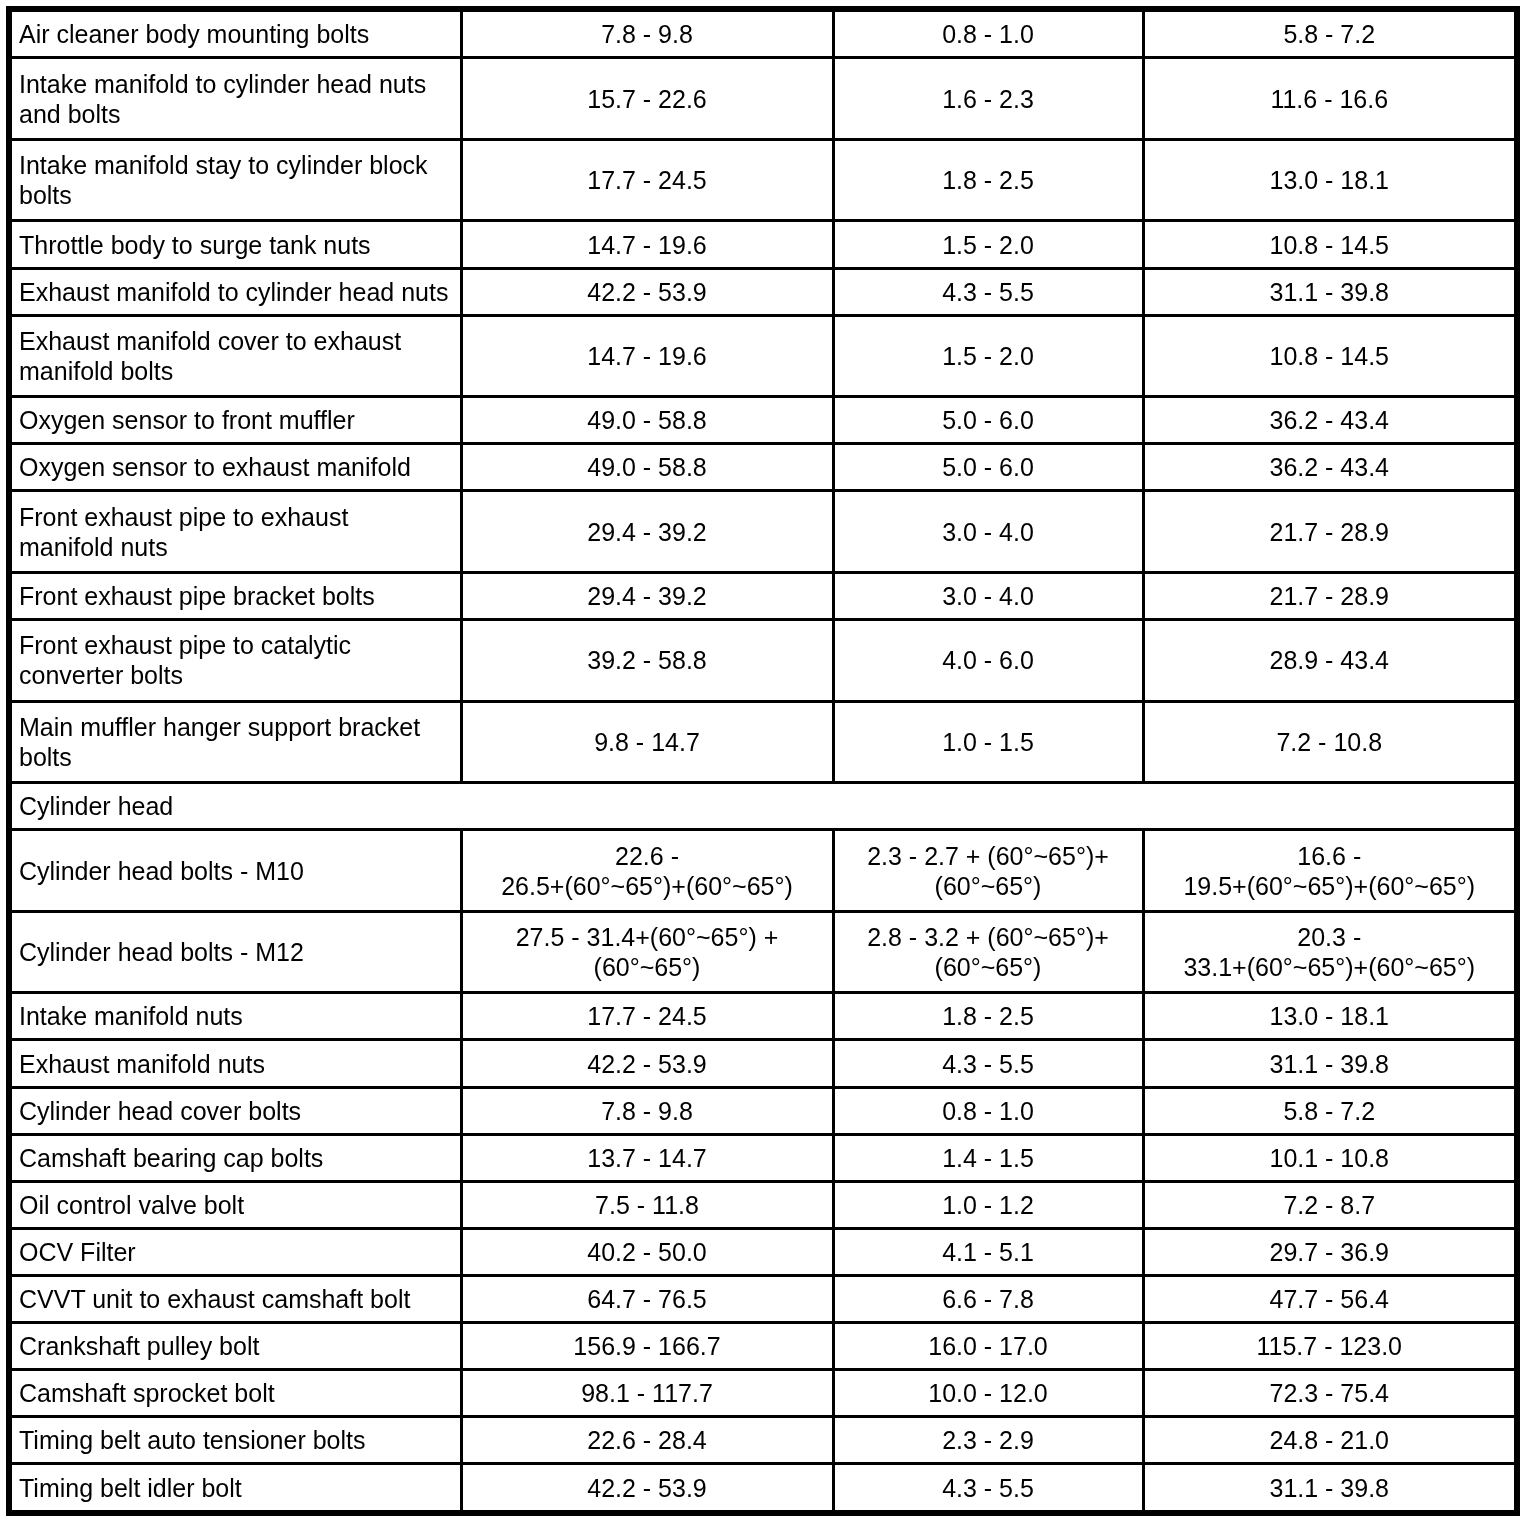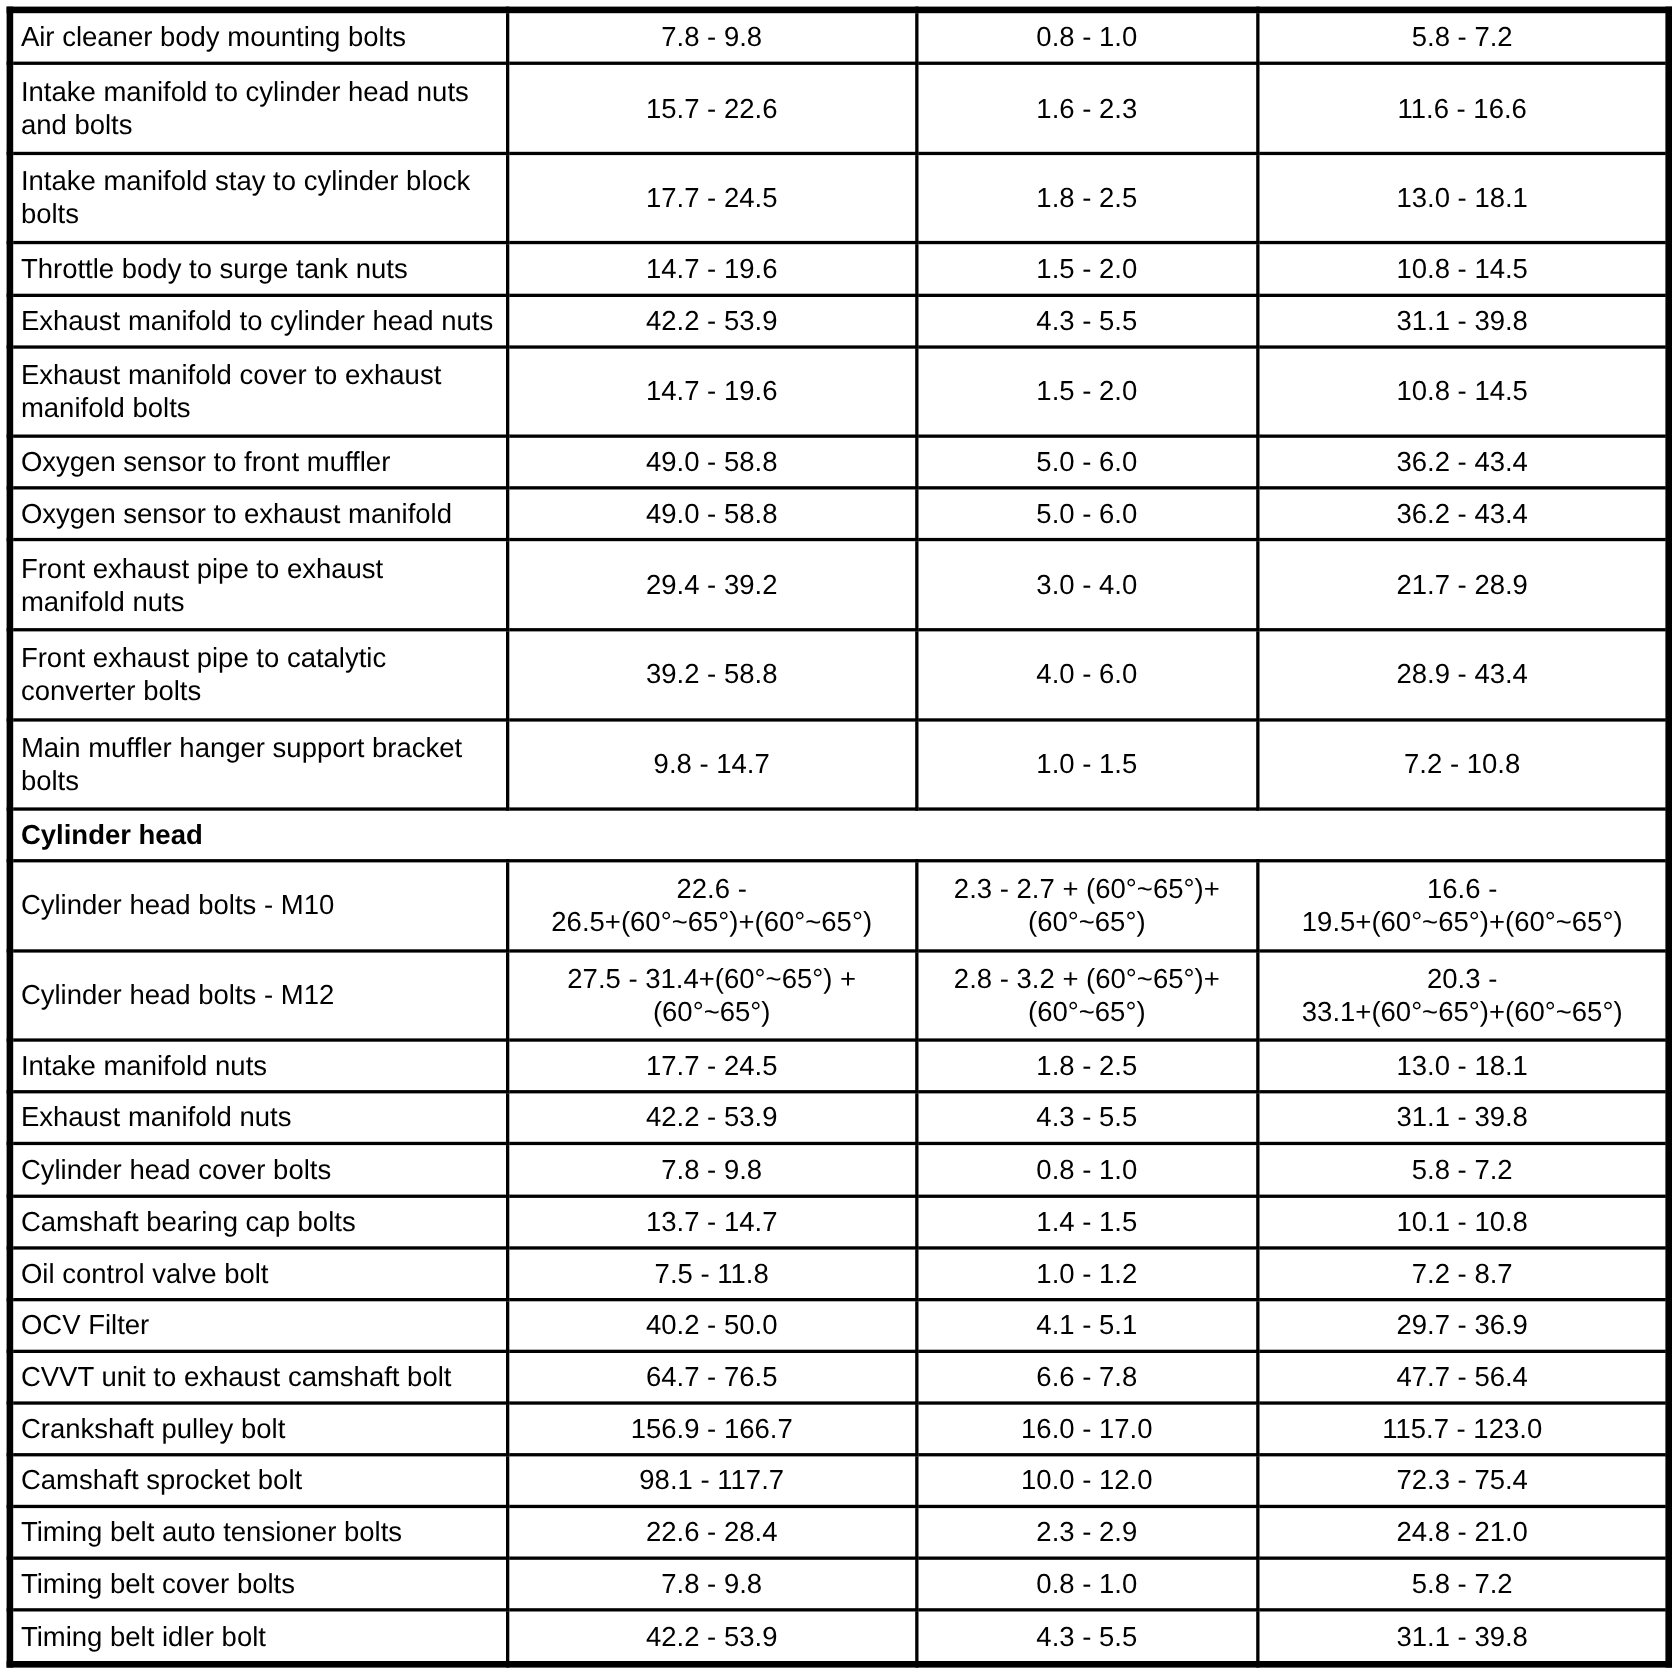--- a/index.html
+++ b/index.html
@@ -31,21 +31,21 @@
     overflow: hidden;
   }
   td.c-item {
     text-align: left;
     padding-left: 7px;
   }
   td.c-val {
     text-align: center;
   }
   td.c-section {
-    font-weight: bold;
+    font-weight: normal;
     text-align: left;
     padding-left: 7px;
   }
 </style>
 </head>
 <body>
 
 <table class="spec-table">
   <colgroup>
     <col style="width:452px">
@@ -106,20 +106,26 @@
     <td class="c-val">36.2 - 43.4</td>
   </tr>
       <tr>
     <td class="c-item">Front exhaust pipe to exhaust
 manifold nuts</td>
     <td class="c-val">29.4 - 39.2</td>
     <td class="c-val">3.0 - 4.0</td>
     <td class="c-val">21.7 - 28.9</td>
   </tr>
       <tr>
+    <td class="c-item">Front exhaust pipe bracket bolts</td>
+    <td class="c-val">29.4 - 39.2</td>
+    <td class="c-val">3.0 - 4.0</td>
+    <td class="c-val">21.7 - 28.9</td>
+  </tr>
+      <tr>
     <td class="c-item">Front exhaust pipe to catalytic
 converter bolts</td>
     <td class="c-val">39.2 - 58.8</td>
     <td class="c-val">4.0 - 6.0</td>
     <td class="c-val">28.9 - 43.4</td>
   </tr>
       <tr>
     <td class="c-item">Main muffler hanger support bracket
 bolts</td>
     <td class="c-val">9.8 - 14.7</td>
@@ -201,25 +207,19 @@
     <td class="c-val">10.0 - 12.0</td>
     <td class="c-val">72.3 - 75.4</td>
   </tr>
       <tr>
     <td class="c-item">Timing belt auto tensioner bolts</td>
     <td class="c-val">22.6 - 28.4</td>
     <td class="c-val">2.3 - 2.9</td>
     <td class="c-val">24.8 - 21.0</td>
   </tr>
       <tr>
-    <td class="c-item">Timing belt cover bolts</td>
-    <td class="c-val">7.8 - 9.8</td>
-    <td class="c-val">0.8 - 1.0</td>
-    <td class="c-val">5.8 - 7.2</td>
-  </tr>
-      <tr>
     <td class="c-item">Timing belt idler bolt</td>
     <td class="c-val">42.2 - 53.9</td>
     <td class="c-val">4.3 - 5.5</td>
     <td class="c-val">31.1 - 39.8</td>
   </tr>
     </tbody>
 </table>
 
 </body></html>

